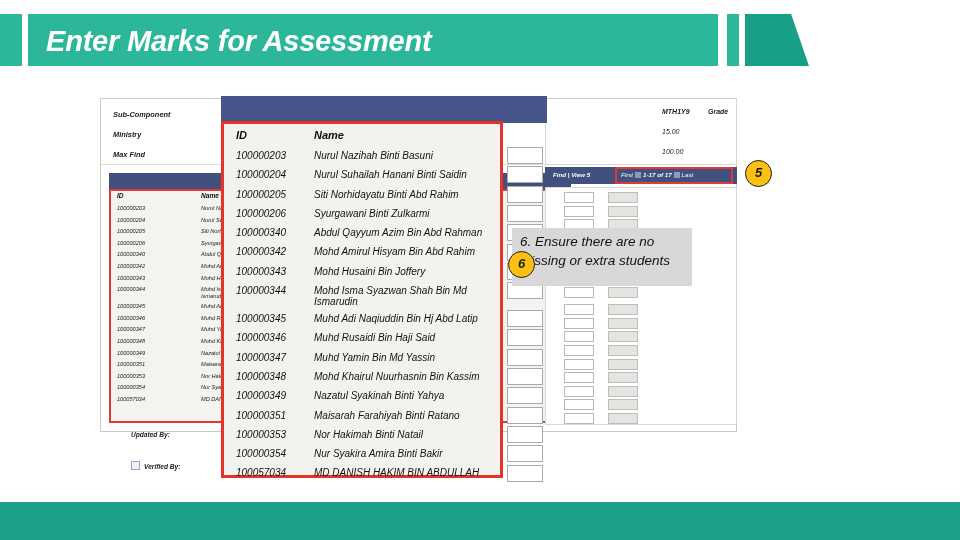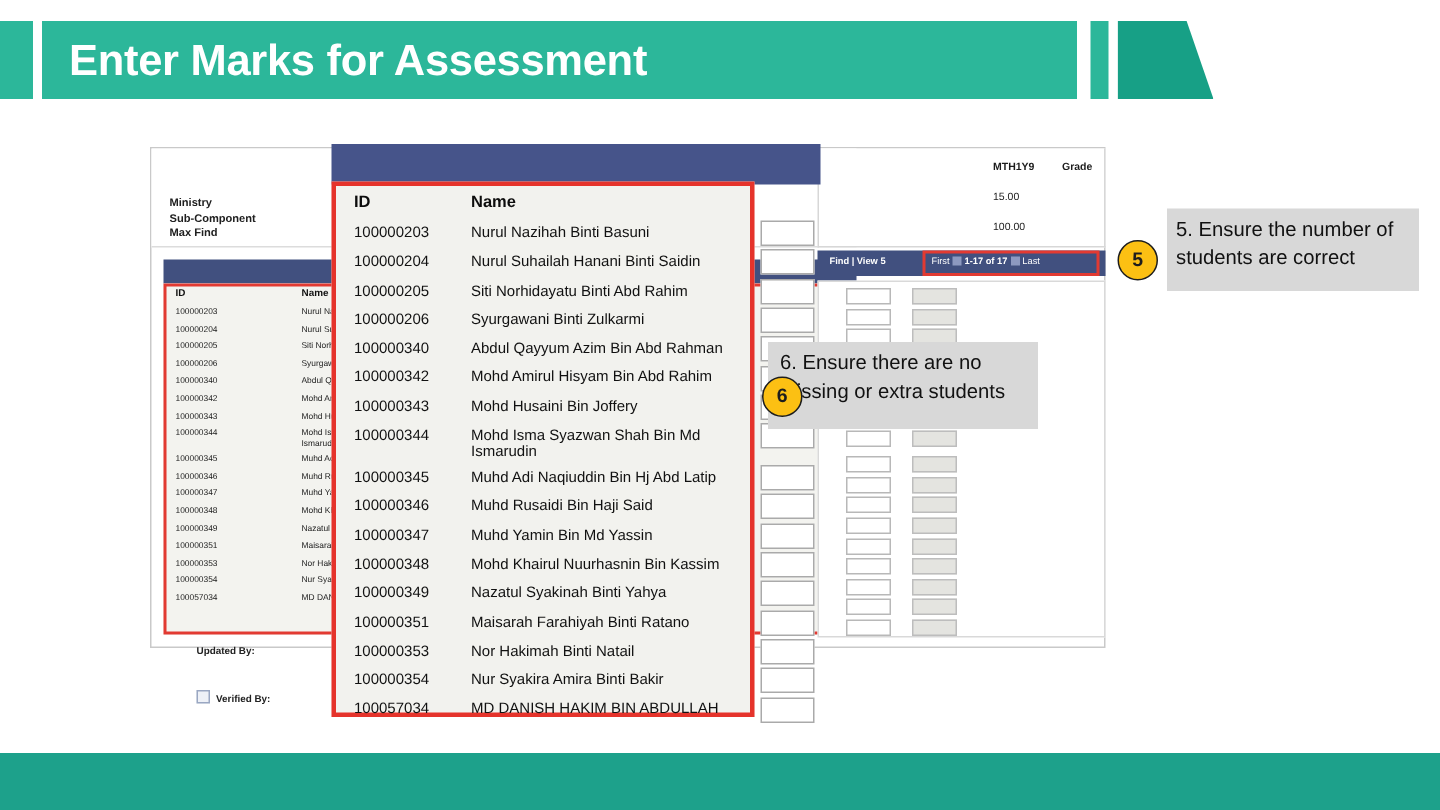--- a/index.html
+++ b/index.html
@@ -2,21 +2,21 @@
 <html><head>
 <meta charset="utf-8">
 <style>
   html, body {
     margin: 0; padding: 0;
     width: 960px; height: 540px;
     background: #ffffff;
     font-family: "Liberation Sans", sans-serif;
     overflow: hidden;
   }
-  #root { position: relative; width: 960px; height: 408px; background: #ffffff; }
+  #root { position: relative; width: 960px; height: 408px; background: #ffffff; font-style: italic; }
 
   
   .hdr-tab-left {
     position: absolute; left: 0; top: 14px; width: 22px; height: 52px;
     background: #2cb79a;
   }
   .hdr-bar {
     position: absolute; left: 28px; top: 14px; width: 690px; height: 52px;
     background: #2cb79a;
   }
@@ -52,21 +52,21 @@
     background: #ffffff; border: 1px solid #c9c9c9; box-sizing: border-box;
   }
   .bg-fieldbox {
     position: absolute; left: 0; top: 0; width: 470px; height: 66px;
     background: #ffffff; border-bottom: 1px solid #dcdcdc; box-sizing: border-box;
   }
   .bg-lbl {
     position: absolute; left: 12px; color: #202020;
     font-size: 7.4px; font-weight: bold; white-space: nowrap;
   }
-  .bg-lbl.l1 { top: 11px; margin-top: 31px; }
+  .bg-lbl.l1 { top: 11px; }
   .bg-lbl.l2 { top: 31px; }
   .bg-lbl.l3 { top: 51px; }
 
   .bg-gridhdr {
     position: absolute; left: 8px; top: 74px; width: 462px; height: 16px;
     background: #41507f;
   }
   .bg-grid {
     position: absolute; left: 8px; top: 90px; width: 462px; height: 234px;
     background: #f3f3ef; border: 2.5px solid #e23a32; box-sizing: border-box;
@@ -457,21 +457,20 @@
         <div class="z-in" style="top: 227.7px;"></div>
         <div class="z-in" style="top: 247px;"></div>
         <div class="z-in" style="top: 266.3px;"></div>
         <div class="z-in" style="top: 285.6px;"></div>
         <div class="z-in" style="top: 304.9px;"></div>
         <div class="z-in" style="top: 324.2px;"></div>
         <div class="z-in" style="top: 343.5px;"></div>
       </div>
   </div>
 
-  <div class="callout callout5">5. Ensure the number of students are correct</div>
   <div class="badge badge5">5</div>
 
   <div class="callout callout6">6. Ensure there are no missing or extra students</div>
   <div class="badge badge6">6</div>
 
   <div class="footer"></div>
 
 </div>
 
 </body></html>

